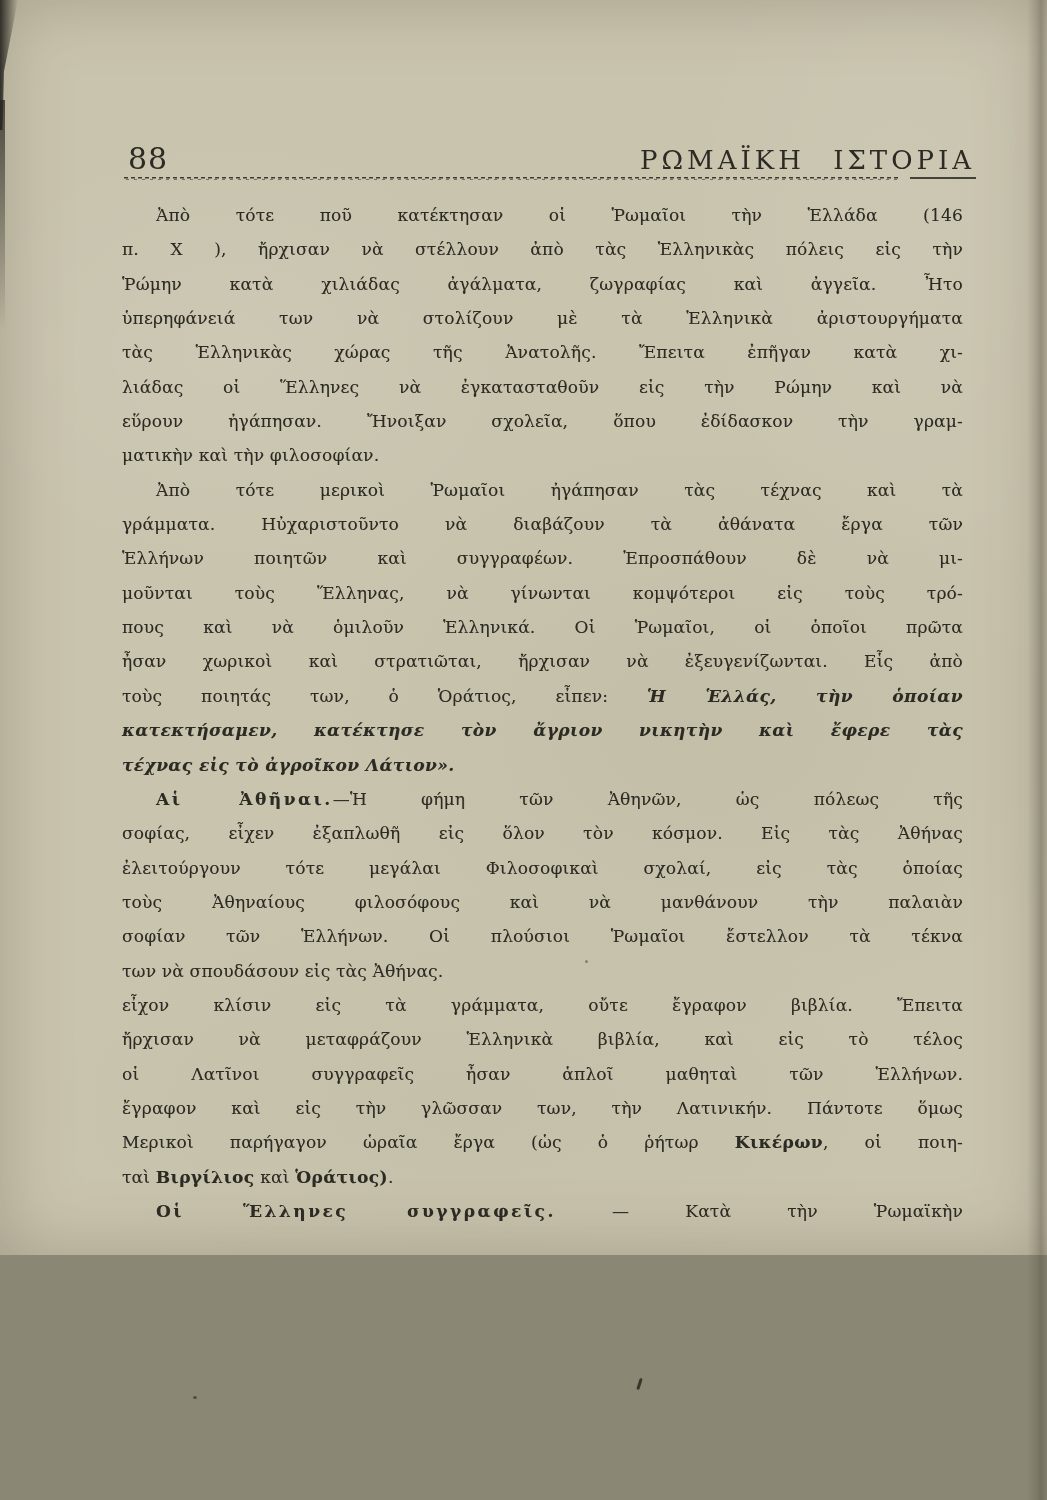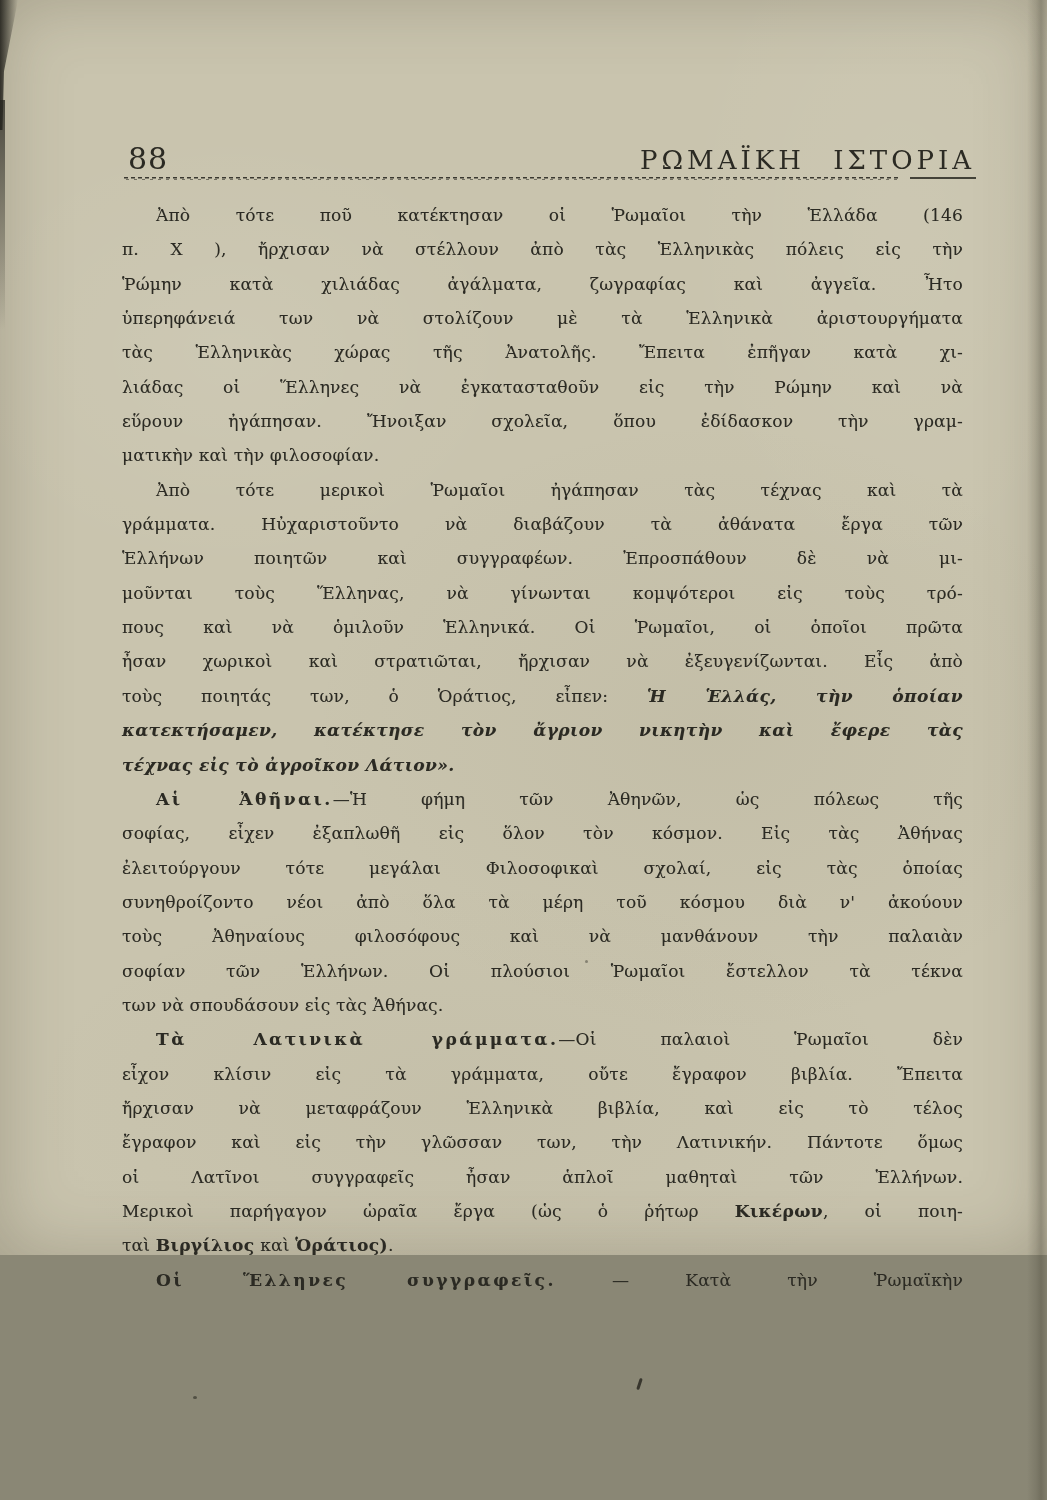--- a/index.html
+++ b/index.html
@@ -113,29 +113,27 @@
       <div class="line"><span class="seg-normal">Ἑλλήνων ποιητῶν καὶ συγγραφέων. Ἐπροσπάθουν δὲ νὰ μι-</span></div>
       <div class="line"><span class="seg-normal">μοῦνται τοὺς Ἕλληνας, νὰ γίνωνται κομψότεροι εἰς τοὺς τρό-</span></div>
       <div class="line"><span class="seg-normal">πους καὶ νὰ ὁμιλοῦν Ἑλληνικά. Οἱ Ῥωμαῖοι, οἱ ὁποῖοι πρῶτα</span></div>
       <div class="line"><span class="seg-normal">ἦσαν χωρικοὶ καὶ στρατιῶται, ἤρχισαν νὰ ἐξευγενίζωνται. Εἷς ἀπὸ</span></div>
       <div class="line"><span class="seg-normal">τοὺς ποιητάς των, ὁ Ὁράτιος, εἶπεν: </span><span class="seg-quote">Ἡ Ἑλλάς, τὴν ὁποίαν</span></div>
       <div class="line"><span class="seg-quote">κατεκτήσαμεν, κατέκτησε τὸν ἄγριον νικητὴν καὶ ἔφερε τὰς</span></div>
       <div class="line last"><span class="seg-quote">τέχνας εἰς τὸ ἀγροῖκον Λάτιον».</span></div>
       <div class="line indent"><span class="seg-heading">Αἱ Ἀθῆναι.</span><span class="seg-normal">—Ἡ φήμη τῶν Ἀθηνῶν, ὡς πόλεως τῆς</span></div>
       <div class="line"><span class="seg-normal">σοφίας, εἶχεν ἐξαπλωθῆ εἰς ὅλον τὸν κόσμον. Εἰς τὰς Ἀθήνας</span></div>
       <div class="line"><span class="seg-normal">ἐλειτούργουν τότε μεγάλαι Φιλοσοφικαὶ σχολαί, εἰς τὰς ὁποίας</span></div>
-      <div class="line"><span class="seg-normal">συνηθροίζοντο νέοι ἀπὸ ὅλα τὰ μέρη τοῦ κόσμου διὰ ν' ἀκούουν</span></div>
       <div class="line"><span class="seg-normal">τοὺς Ἀθηναίους φιλοσόφους καὶ νὰ μανθάνουν τὴν παλαιὰν</span></div>
       <div class="line"><span class="seg-normal">σοφίαν τῶν Ἑλλήνων. Οἱ πλούσιοι Ῥωμαῖοι ἔστελλον τὰ τέκνα</span></div>
       <div class="line last"><span class="seg-normal">των νὰ σπουδάσουν εἰς τὰς Ἀθήνας.</span></div>
-      <div class="line indent"><span class="seg-heading">Τὰ Λατινικὰ γράμματα.</span><span class="seg-normal">—Οἱ παλαιοὶ Ῥωμαῖοι δὲν</span></div>
       <div class="line"><span class="seg-normal">εἶχον κλίσιν εἰς τὰ γράμματα, οὔτε ἔγραφον βιβλία. Ἔπειτα</span></div>
       <div class="line"><span class="seg-normal">ἤρχισαν νὰ μεταφράζουν Ἑλληνικὰ βιβλία, καὶ εἰς τὸ τέλος</span></div>
+      <div class="line"><span class="seg-normal">οἱ Λατῖνοι συγγραφεῖς ἦσαν ἁπλοῖ μαθηταὶ τῶν Ἑλλήνων.</span></div>
       <div class="line"><span class="seg-normal">ἔγραφον καὶ εἰς τὴν γλῶσσαν των, τὴν Λατινικήν. Πάντοτε ὅμως</span></div>
-      <div class="line"><span class="seg-normal">οἱ Λατῖνοι συγγραφεῖς ἦσαν ἁπλοῖ μαθηταὶ τῶν Ἑλλήνων.</span></div>
       <div class="line"><span class="seg-normal">Μερικοὶ παρήγαγον ὡραῖα ἔργα (ὡς ὁ ῥήτωρ </span><span class="seg-name">Κικέρων</span><span class="seg-normal">, οἱ ποιη-</span></div>
       <div class="line last"><span class="seg-normal">ταὶ </span><span class="seg-name">Βιργίλιος</span><span class="seg-normal"> καὶ </span><span class="seg-name">Ὁράτιος)</span><span class="seg-normal">.</span></div>
       <div class="line indent"><span class="seg-heading">Οἱ Ἕλληνες συγγραφεῖς.</span><span class="seg-normal"> — Κατὰ τὴν Ῥωμαϊκὴν</span></div>
     </main>
 
   <div class="speck-a"></div>
   <div class="speck-b"></div>
   <div class="speck-c"></div>
 </div>
 

